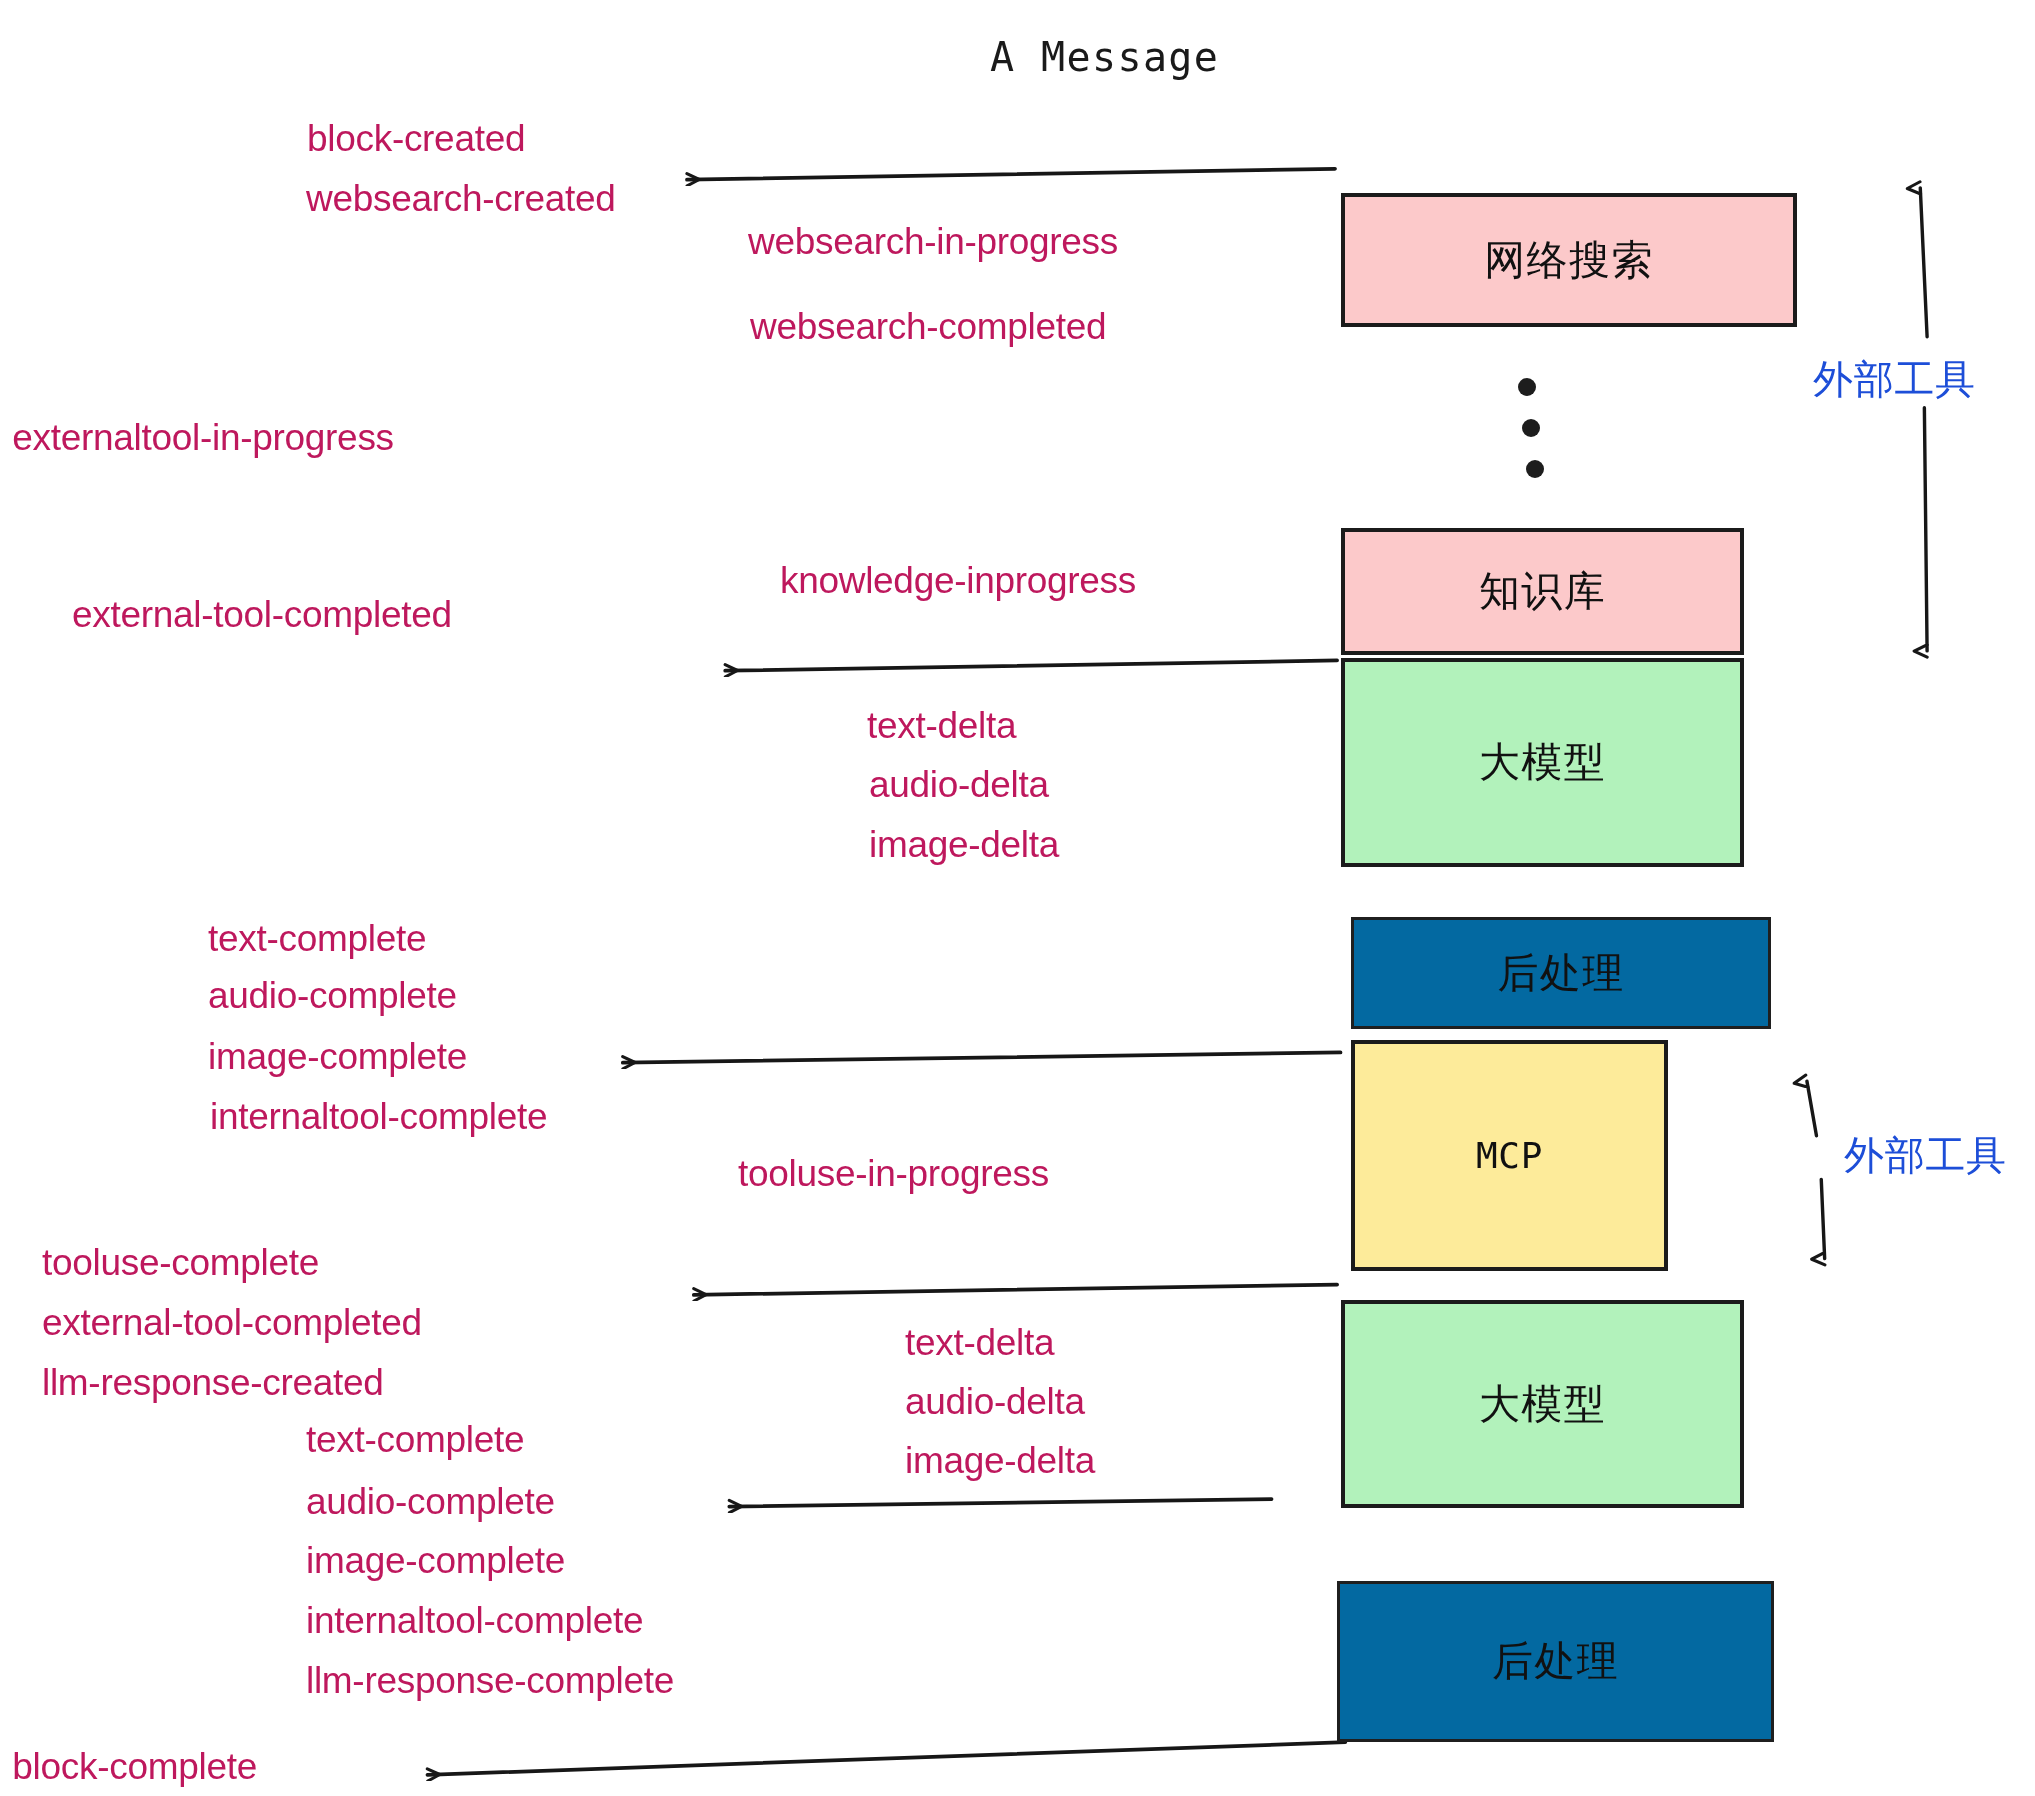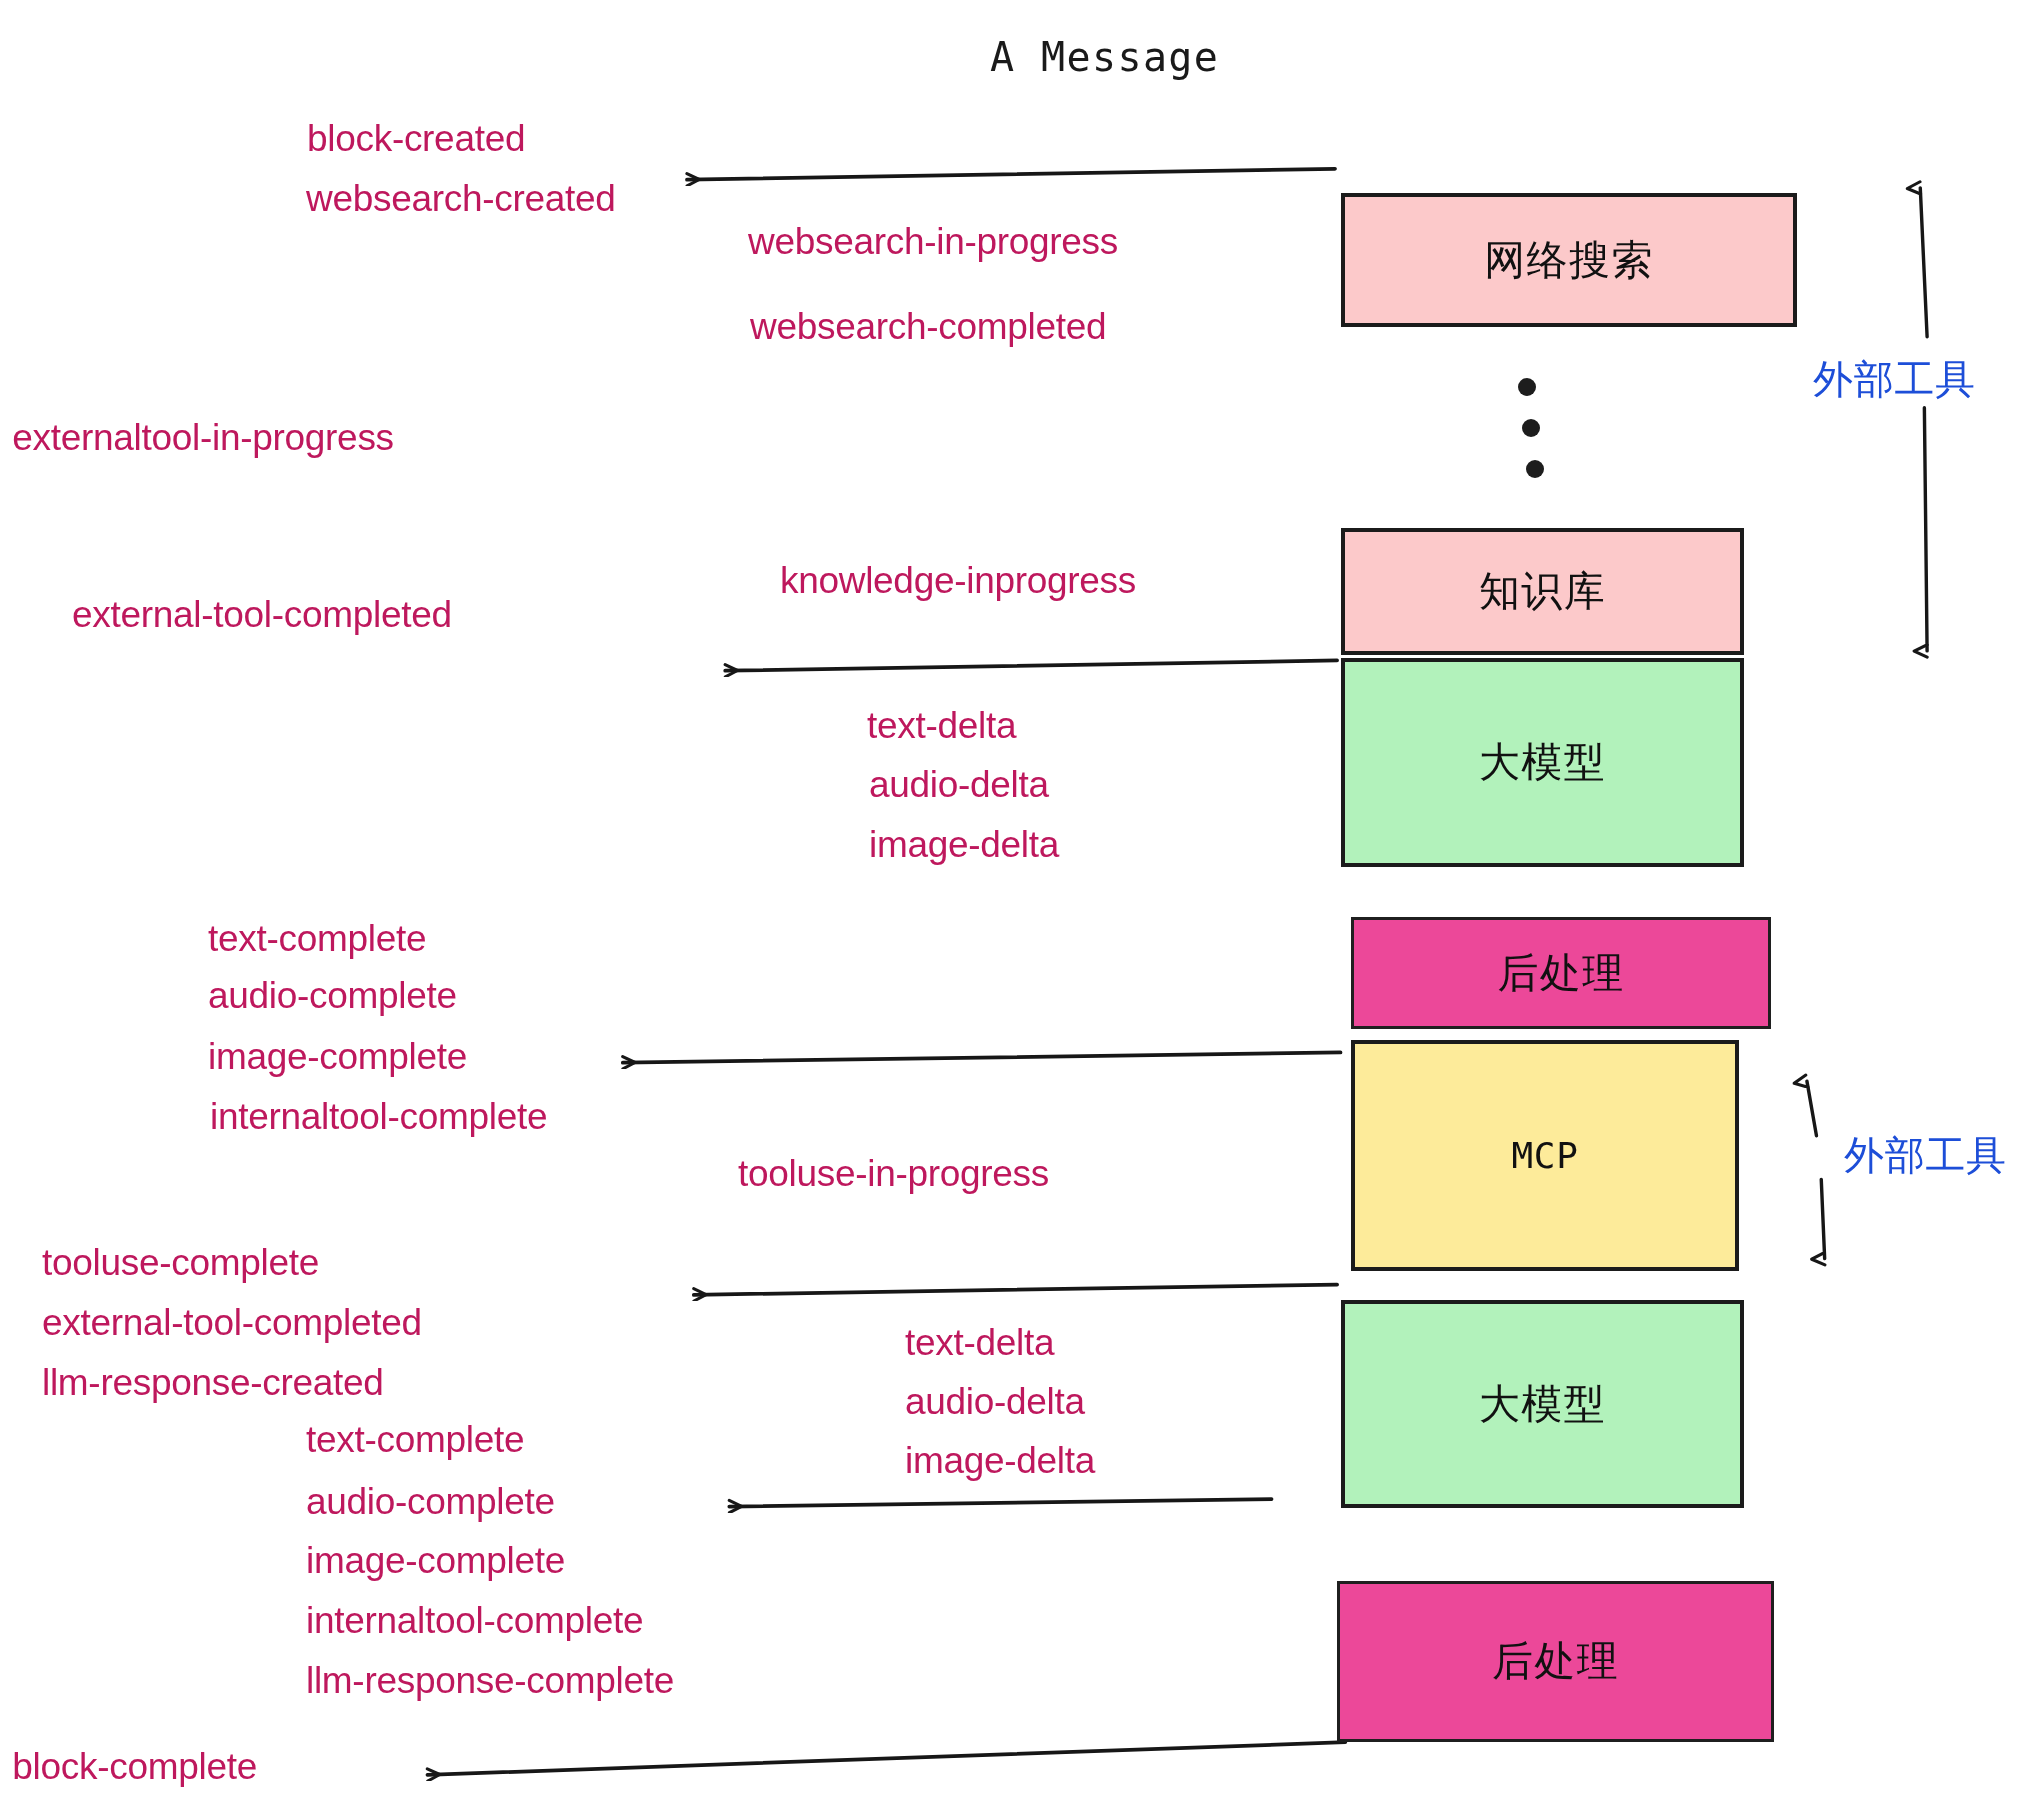--- a/index.html
+++ b/index.html
@@ -45,21 +45,21 @@
     justify-content: center;
     border: 4.8px solid #1b1b1b;
     font-family: "DejaVu Sans", "Liberation Sans", sans-serif;
     font-size: 41px;
     color: #111111;
     letter-spacing: 1.4px;
   }
   .box.pink   { background: #fcc9ca; }
   .box.green  { background: #b2f2bb; }
   .box.yellow { background: #fdeb9a; }
-  .box.plain  { background: #ec4899; border-width: 3.4px; border-color: #1f1f1f; }
+  .box.plain  { background: #0369a1; border-width: 3.4px; border-color: #1f1f1f; }
   .box.mcp {
     font-family: "DejaVu Sans Mono", "Liberation Mono", monospace;
     font-size: 36px;
     letter-spacing: 0.7px;
   }
   
   .side-label {
     position: absolute;
     font-family: "DejaVu Sans", "Liberation Sans", sans-serif;
     font-size: 40px;
@@ -135,21 +135,21 @@
   </div>
 
   <div class="box green" style="left:1341px; top:634px; width:403px; height:209px;">
     <span>大模型</span>
   </div>
 
   <div class="box plain" style="left:1351px; top:893px; width:420px; height:112px;">
     <span>后处理</span>
   </div>
 
-  <div class="box yellow mcp" style="left:1351px; top:1016px; width:388px; height:231px;">
+  <div class="box yellow mcp" style="left:1351px; top:1016px; width:317px; height:231px;">
     <span>MCP</span>
   </div>
 
   <div class="box green" style="left:1341px; top:1276px; width:403px; height:208px;">
     <span>大模型</span>
   </div>
 
   <div class="box plain" style="left:1337px; top:1557px; width:437px; height:161px;">
     <span>后处理</span>
   </div>

